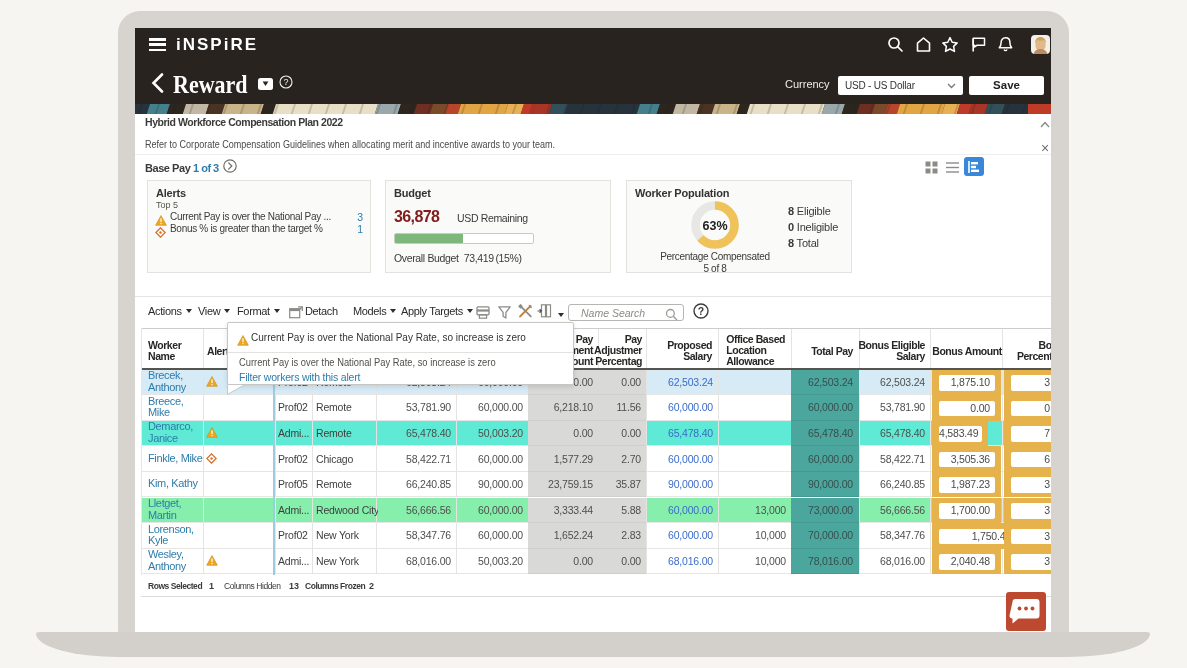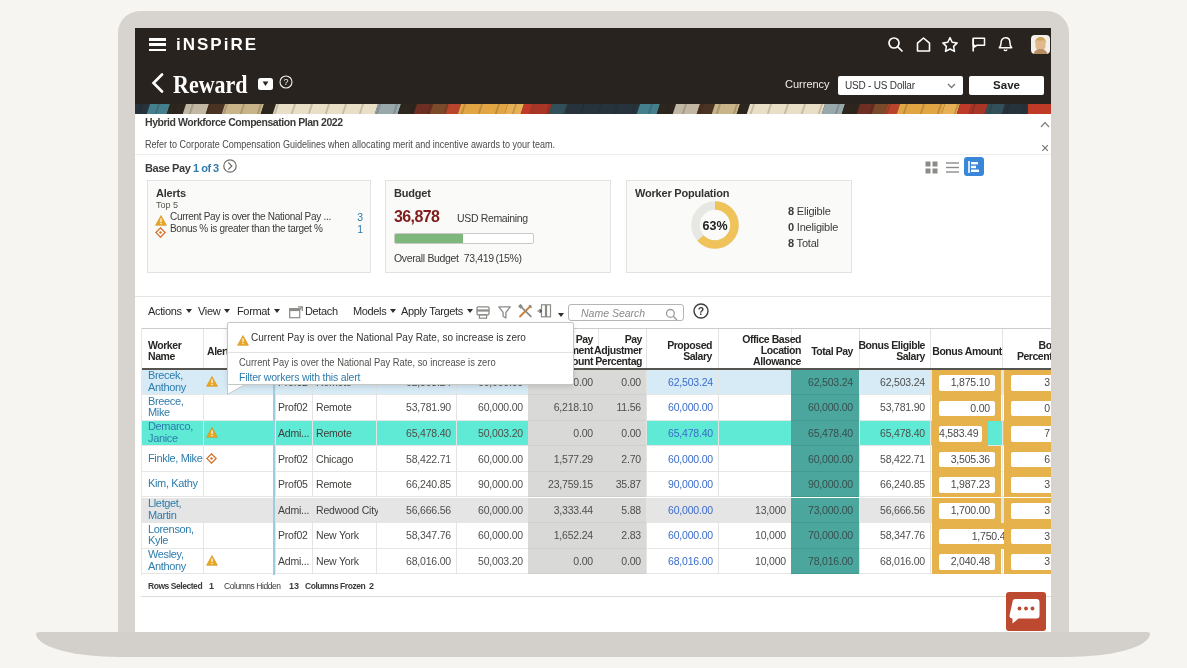--- a/index.html
+++ b/index.html
@@ -252,20 +252,21 @@
     </div>
     <div class="abs" style="left:8px;top:71px;font-size:10.5px;letter-spacing:-0.35px;color:#3a3a38">Overall Budget&nbsp;&nbsp;73,419 (15%)</div>
   </div>
   <div class="panel" style="left:491px;width:226px">
     <div class="ptitle">Worker Population</div>
     <svg class="abs" style="left:64px;top:20px" width="48" height="48" viewBox="0 0 48 48">
       <circle cx="24" cy="24" r="19.5" fill="none" stroke="#e7e7e4" stroke-width="8.5"></circle>
       <circle cx="24" cy="24" r="19.5" fill="none" stroke="#efc35a" stroke-width="8.5" stroke-dasharray="77.2 122.5" transform="rotate(-90 24 24)"></circle>
       <text x="24" y="28.5" font-size="12.5" font-weight="bold" fill="#222" text-anchor="middle" font-family="Liberation Sans">63%</text>
     </svg>
+    <div class="abs" style="left:18px;top:70px;width:140px;text-align:center;font-size:10px;letter-spacing:-0.3px;color:#3a3a38;line-height:12px">Percentage Compensated<br>5 of 8</div>
     <div class="abs" style="left:161px;top:22px;font-size:11px;letter-spacing:-0.2px;color:#3a3a38;line-height:16px"><b>8</b> Eligible<br><b>0</b> Ineligible<br><b>8</b> Total</div>
   </div>
 
   <div class="abs" style="left:0;top:268px;width:916px;height:1px;background:#e5e5e2"></div>
   <div class="menuitem" style="left:13px">Actions<span class="caret"></span></div>
   <div class="menuitem" style="left:63px">View<span class="caret"></span></div>
   <div class="menuitem" style="left:102px">Format<span class="caret"></span></div>
   <div class="abs" style="left:154px;top:277px"><svg width="14" height="13" viewBox="0 0 14 13">
         <rect x="0.7" y="2.7" width="10" height="9" fill="none" stroke="#8b8b88" stroke-width="1.2"></rect>
         <rect x="0.7" y="2.7" width="10" height="2.4" fill="#8b8b88"></rect>
@@ -321,21 +322,21 @@
 <i class="vb" style="left:577px"></i>
 <i class="vb" style="left:650px"></i>
 <i class="vb" style="left:718px"></i>
 <i class="vb" style="left:789px"></i>
 <i class="vb" style="left:861px"></i>
 <div class="hc" style="left:7px;top:11px;width:54px;text-align:left">Worker<br>Name</div>
 <div class="hc" style="left:66px;top:17px;width:60px;text-align:left">Alert?</div>
 <div class="hc" style="right:458px;top:5px;text-align:right">Pay<br>Adjustment<br>Amount</div>
 <div class="hc" style="right:409px;top:5px;text-align:right">Pay<br>Adjustmer<br>Percentag</div>
 <div class="hc" style="right:339px;top:11px;text-align:right">Proposed<br>Salary</div>
-<div class="hc" style="right:250px;top:5px;text-align:right">Office Based<br>Location<br>Allowance</div>
+<div class="hc" style="right:266px;top:5px;">Office Based<br>Location<br>Allowance</div>
 <div class="hc" style="right:198px;top:17px;text-align:right">Total Pay</div>
 <div class="hc" style="right:126px;top:11px;text-align:right">Bonus Eligible<br>Salary</div>
 <div class="hc" style="left:791px;top:17px;width:70px;text-align:center">Bonus Amount</div>
 <div class="hc" style="right:-18px;top:11px;text-align:right">Bonus<br>Percentage</div>
 </div>
   <div class="trow" style="top:341.5px;background:#d7ebf7">
 <i class="vb" style="left:62px"></i>
 <i class="vb" style="left:134px"></i>
 <i class="vb" style="left:171px"></i>
 <i class="vb" style="left:235px"></i>
@@ -517,21 +518,21 @@
 <div class="c num" style="left:577px;width:73px"></div>
 <div class="c teal" style="left:650px;width:68px">90,000.00</div>
 <div class="c num" style="left:718px;width:71px">66,240.85</div>
 <div class="ygold" style="left:791px;width:69px">
         <span class="ywhite">1,987.23</span>
       </div>
 <div class="ygold" style="left:863px;width:57px">
         <span class="ywhite">3</span>
       </div>
 </div>
-<div class="trow" style="top:469.5px;background:#e5e5e5">
+<div class="trow" style="top:469.5px;background:#86efac">
 <i class="vb" style="left:62px"></i>
 <i class="vb" style="left:134px"></i>
 <i class="vb" style="left:171px"></i>
 <i class="vb" style="left:235px"></i>
 <i class="vb" style="left:315px"></i>
 <i class="vb" style="left:387px"></i>
 <i class="vb" style="left:457px"></i>
 <i class="vb" style="left:505px"></i>
 <i class="vb" style="left:577px"></i>
 <i class="vb" style="left:650px"></i>

